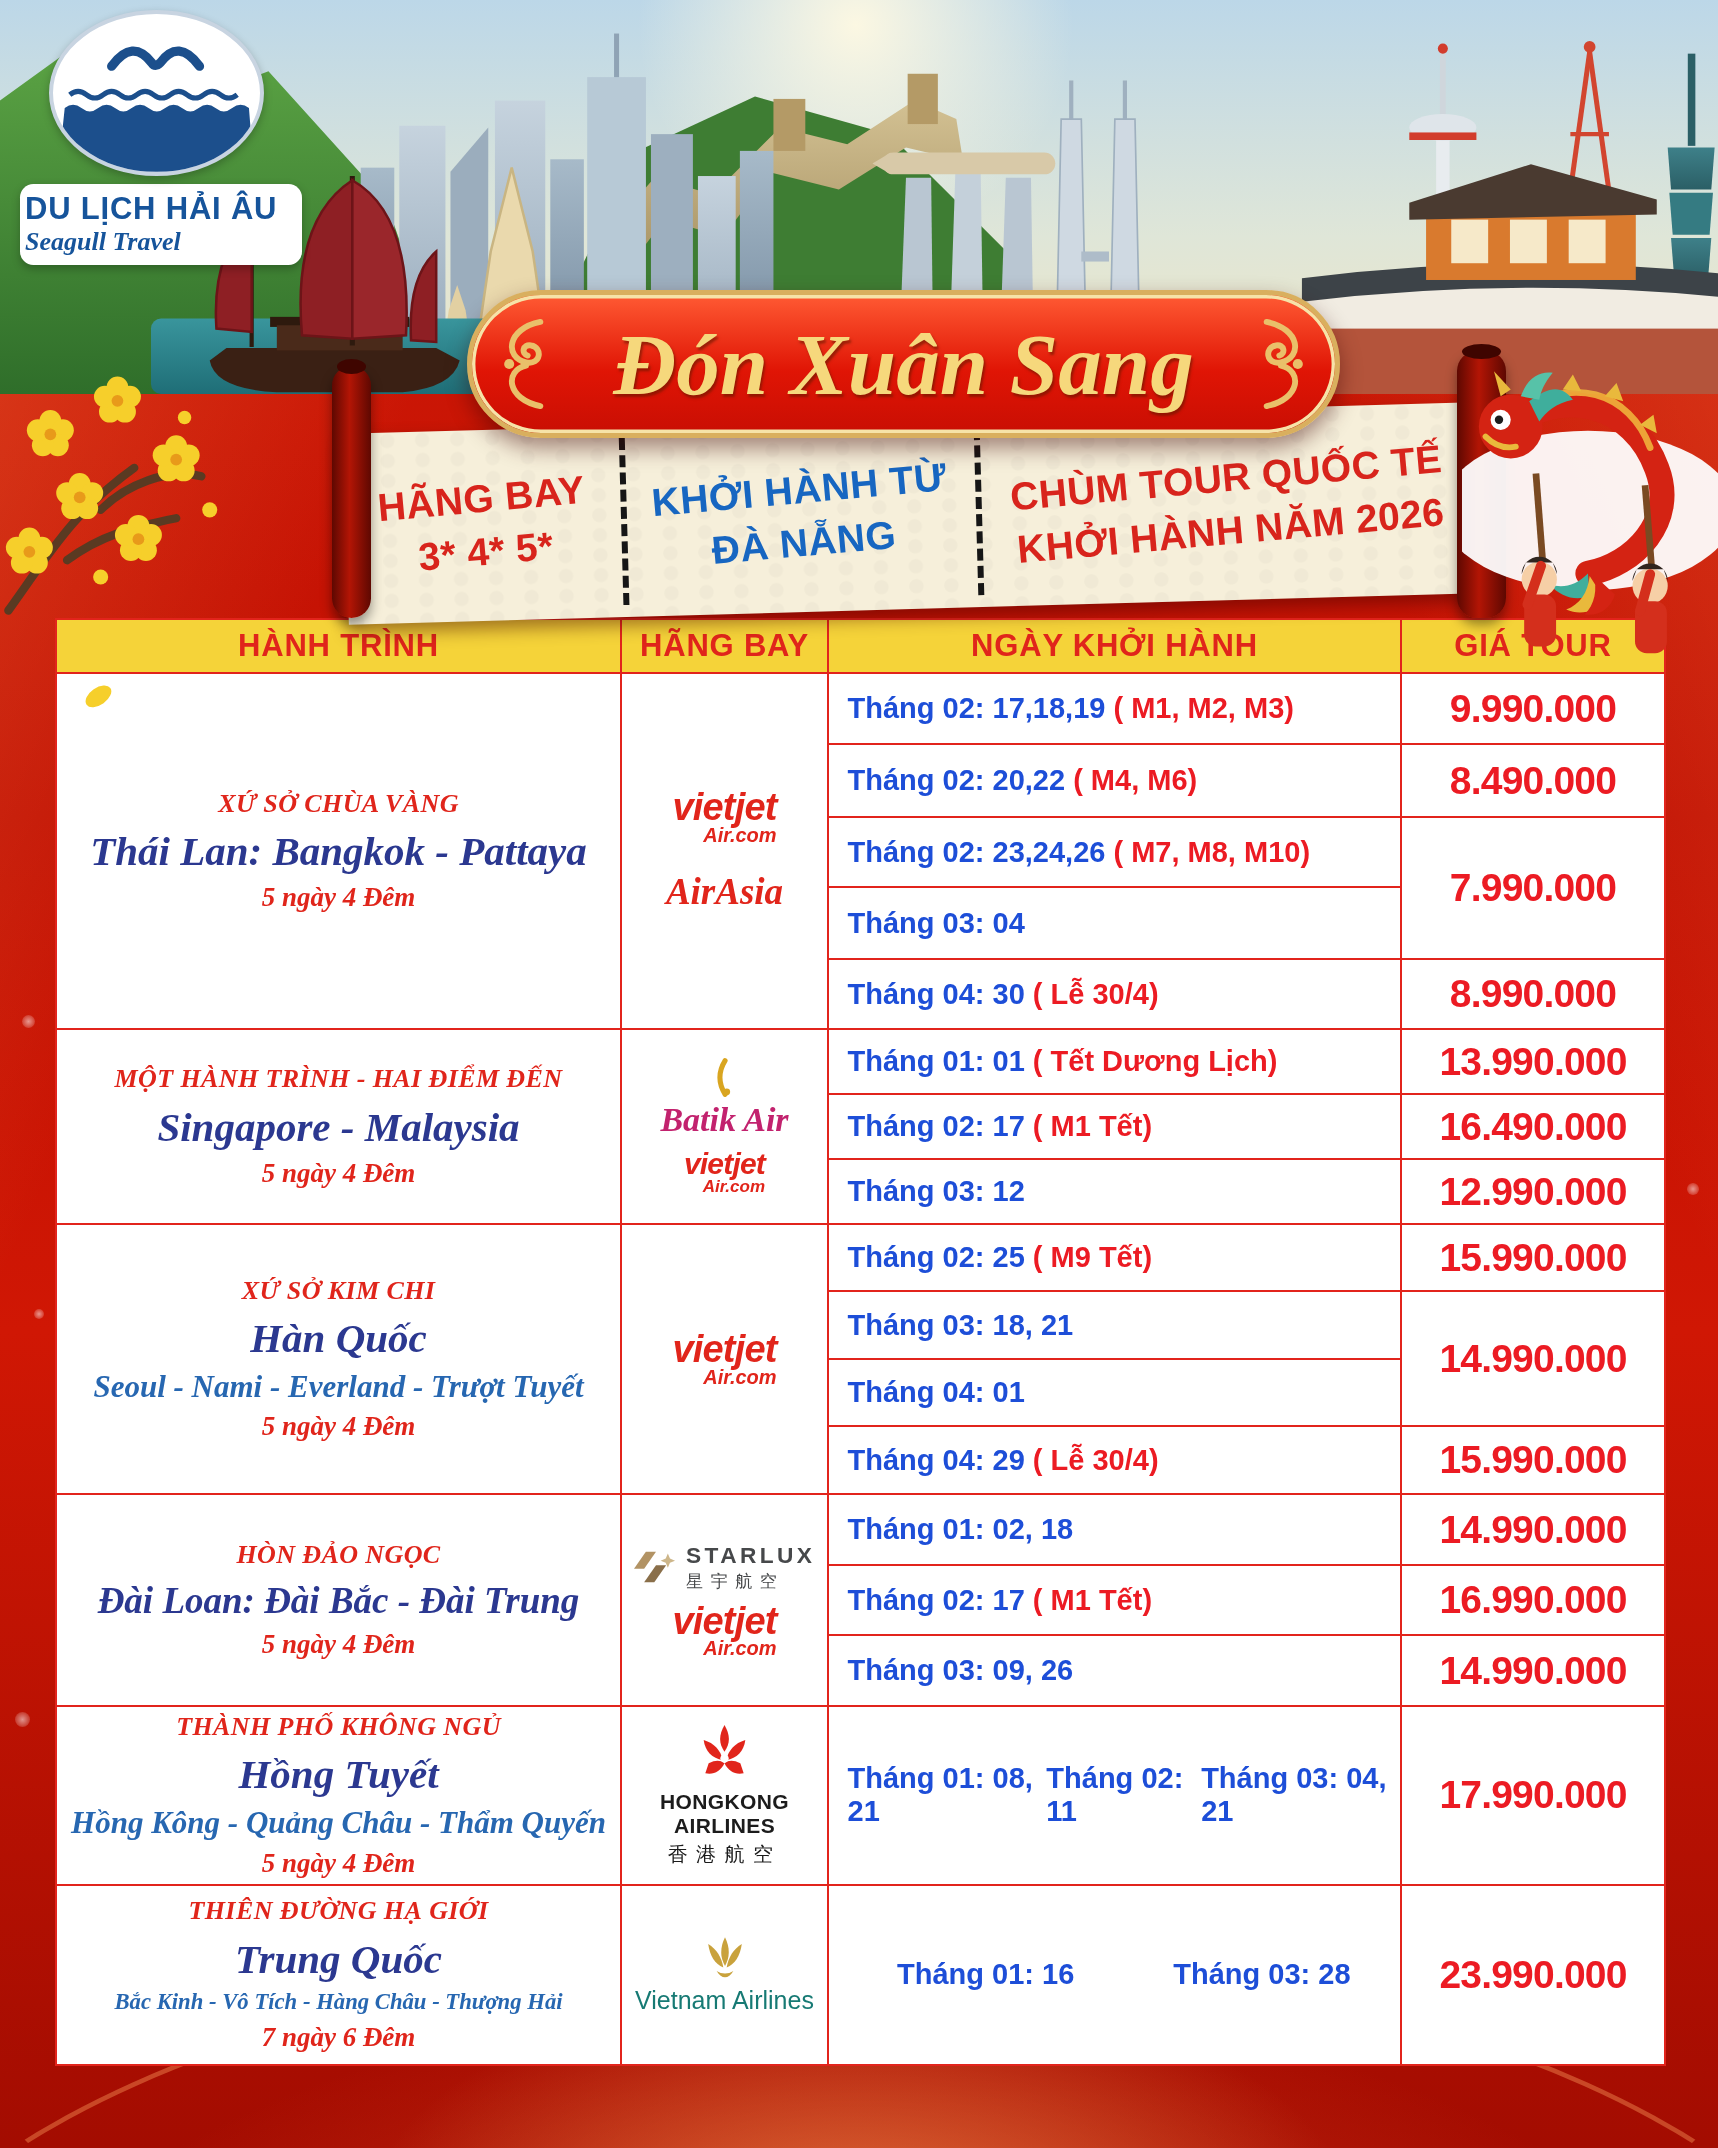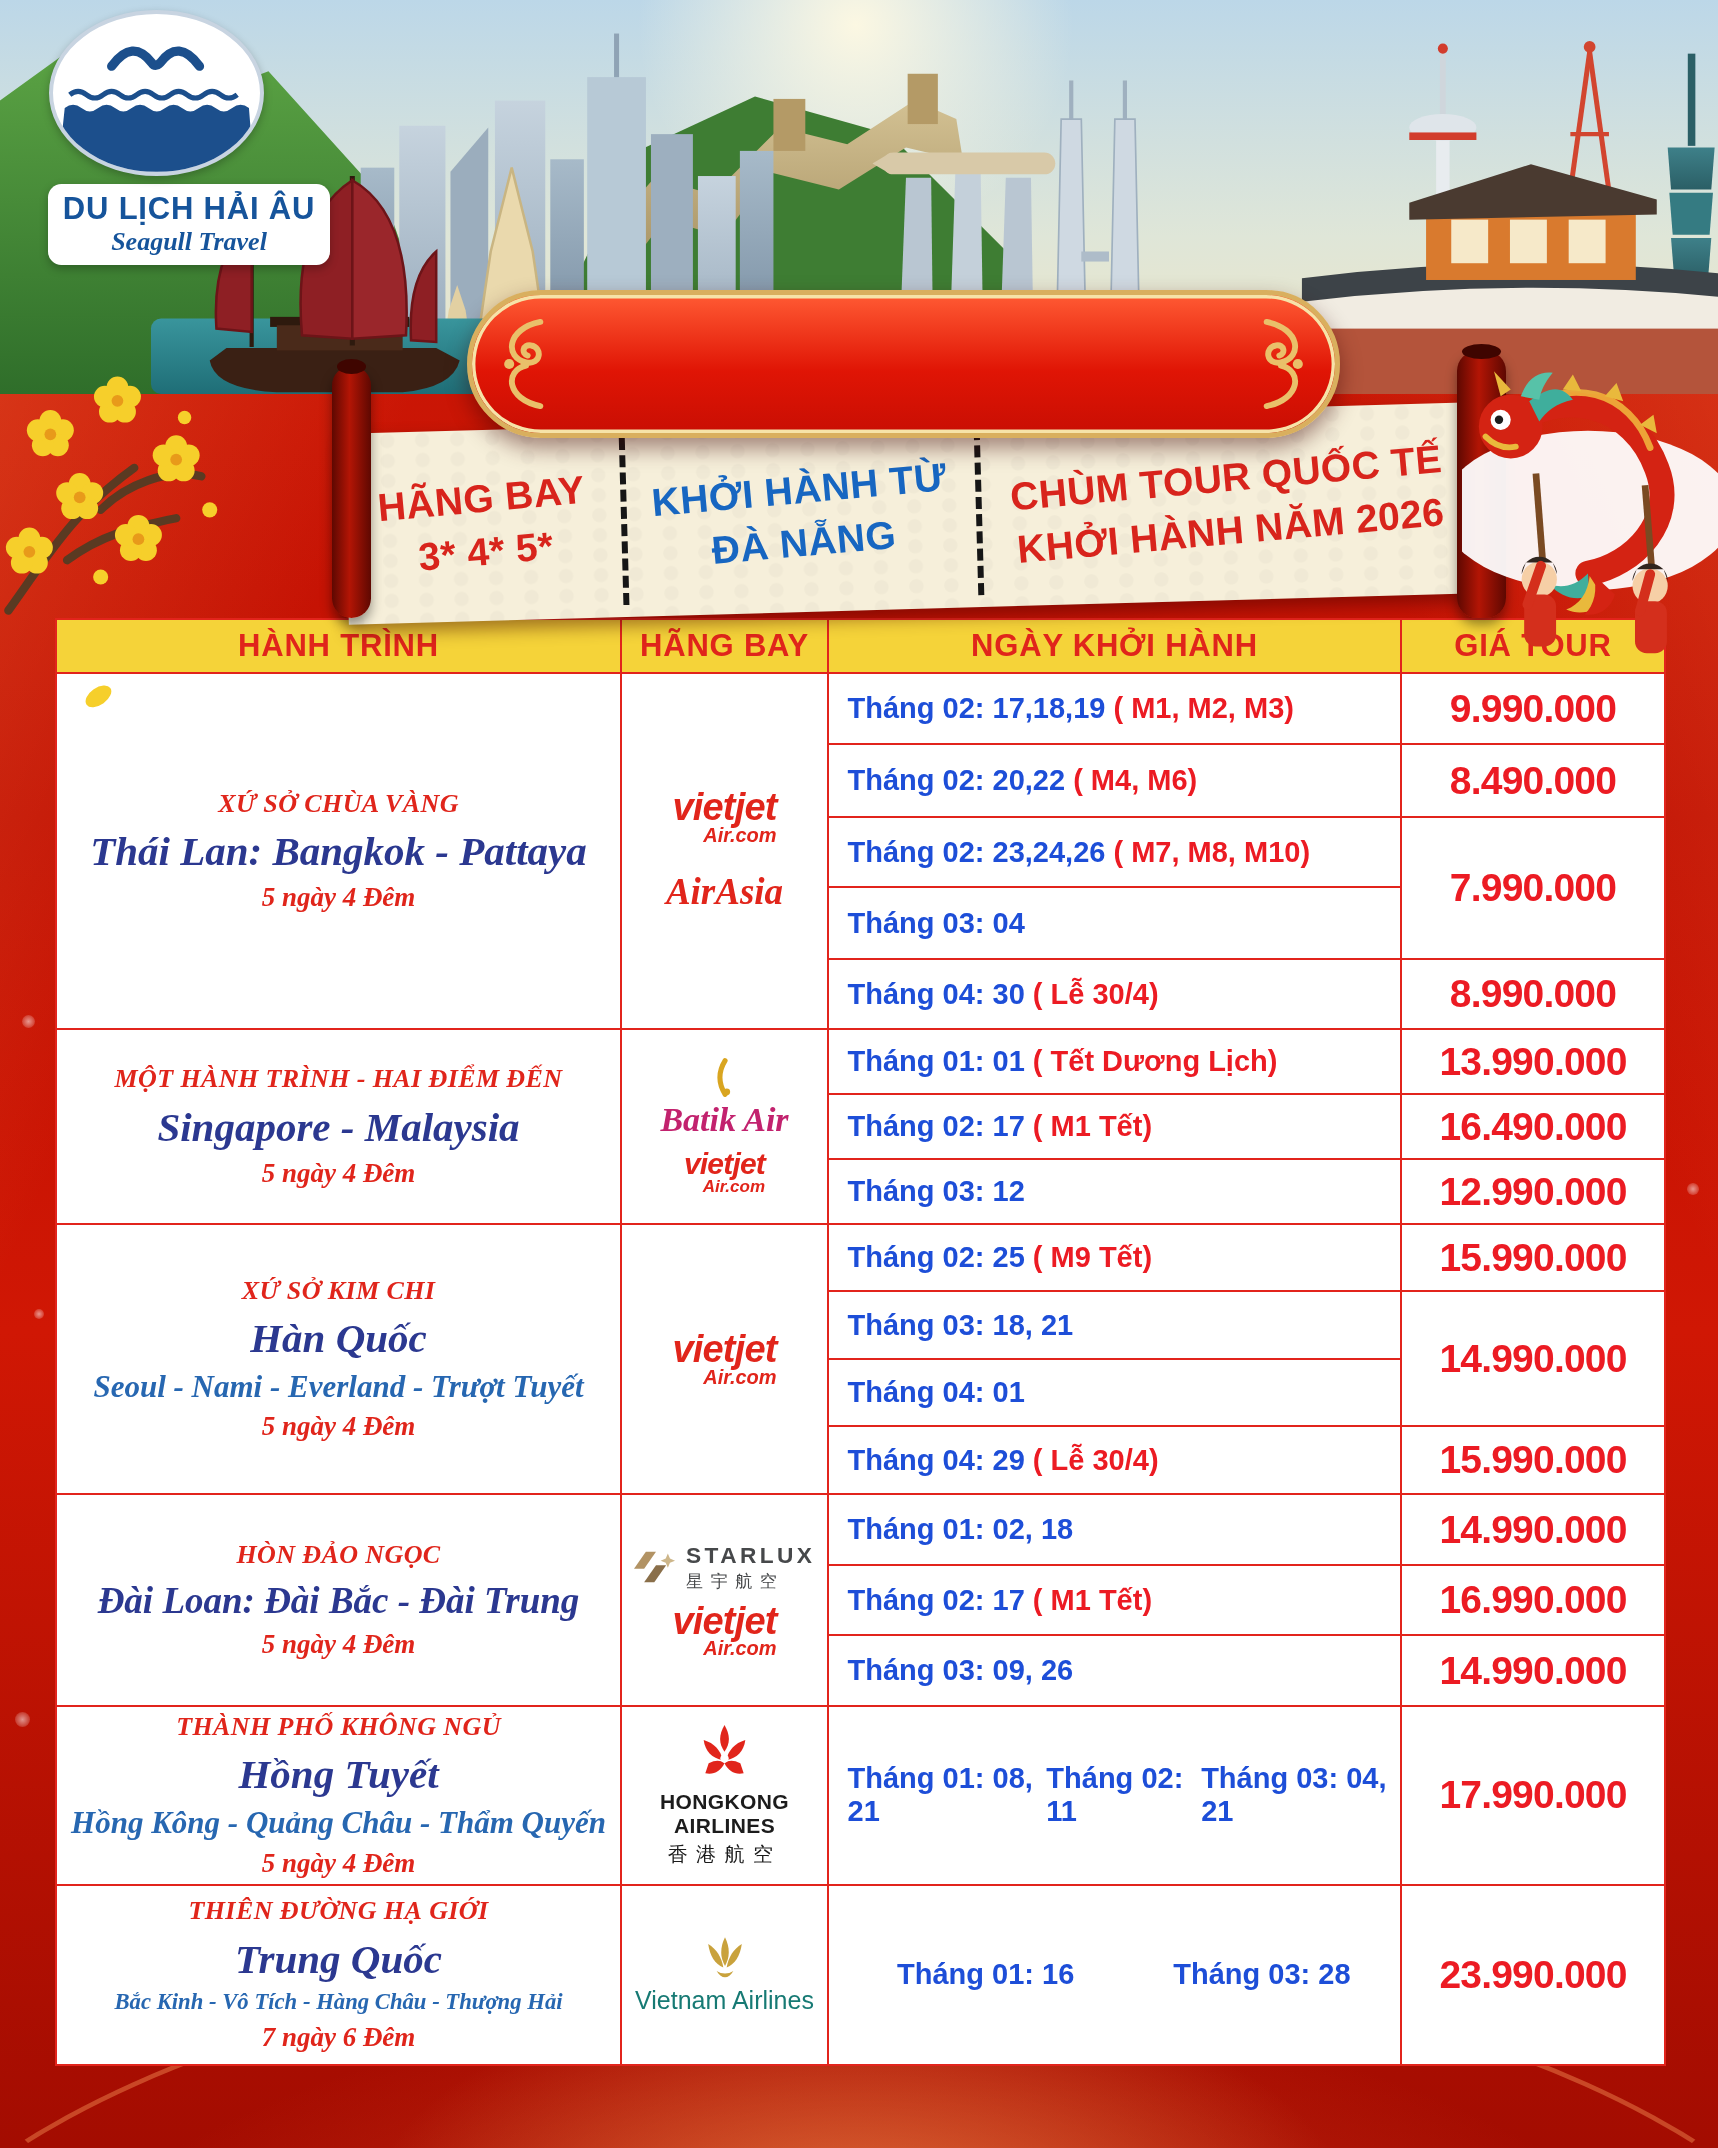--- a/index.html
+++ b/index.html
@@ -24,21 +24,21 @@
 
   
   .logo{ position:absolute; left:20px; top:10px; width:282px; z-index:8; }
   .logo-oval{
     width:215px; height:166px; margin-left:28.5px; border-radius:50%;
     background:#ffffff; border:4.2px solid #c8d4e1;
     box-shadow:0 3.4px 8.4px rgba(0,0,0,.25); overflow:hidden; position:relative;
   }
   .logo-pill{
     margin-top:8.4px; width:282px; background:#ffffff; border-radius:13.4px;
-    padding:6.7px 5px 8.4px 5px; text-align:center; box-shadow:0 3.4px 8.4px rgba(0,0,0,.25);margin-left:28px;
+    padding:6.7px 5px 8.4px 5px; text-align:left; box-shadow:0 3.4px 8.4px rgba(0,0,0,.25);
   }
   .logo-line1{ font-size:31px; font-weight:800; color:#16549b; letter-spacing:0.8px; }
   .logo-line2{ font-family:"Liberation Serif", serif; font-style:italic; font-weight:700;
                font-size:26px; color:#16549b; }
 
   
   .banner{
     position:absolute; left:467px; top:290px; width:873px; height:148px; z-index:7;
     background:linear-gradient(180deg,#ff5a33 0%,#e01505 55%,#c90e03 100%);
     border:5.9px solid #d9af5e; border-radius:77px;
@@ -262,20 +262,21 @@
       <div class="logo-line2">Seagull Travel</div>
     </div>
   </div>
 
   <div class="banner">
     <svg class="banner-orn left" width="59" height="101" viewBox="0 0 70 120">
       <path d="M55,10 C15,18 12,52 38,58 C56,62 58,40 44,38 C34,36 32,48 40,50" fill="none" stroke="#e9c06a" stroke-width="7" stroke-linecap="round"></path>
       <path d="M55,110 C15,102 12,68 38,62" fill="none" stroke="#e9c06a" stroke-width="7" stroke-linecap="round"></path>
       <circle cx="18" cy="60" r="6" fill="#e9c06a"></circle>
     </svg>
+    <div class="banner-title">Đón Xuân Sang</div>
     <svg class="banner-orn right" width="59" height="101" viewBox="0 0 70 120">
       <path d="M55,10 C15,18 12,52 38,58 C56,62 58,40 44,38 C34,36 32,48 40,50" fill="none" stroke="#e9c06a" stroke-width="7" stroke-linecap="round"></path>
       <path d="M55,110 C15,102 12,68 38,62" fill="none" stroke="#e9c06a" stroke-width="7" stroke-linecap="round"></path>
       <circle cx="18" cy="60" r="6" fill="#e9c06a"></circle>
     </svg>
   </div>
 
   <div class="rod rod-left"></div>
   <div class="rod rod-right"></div>
   <div class="paper">

